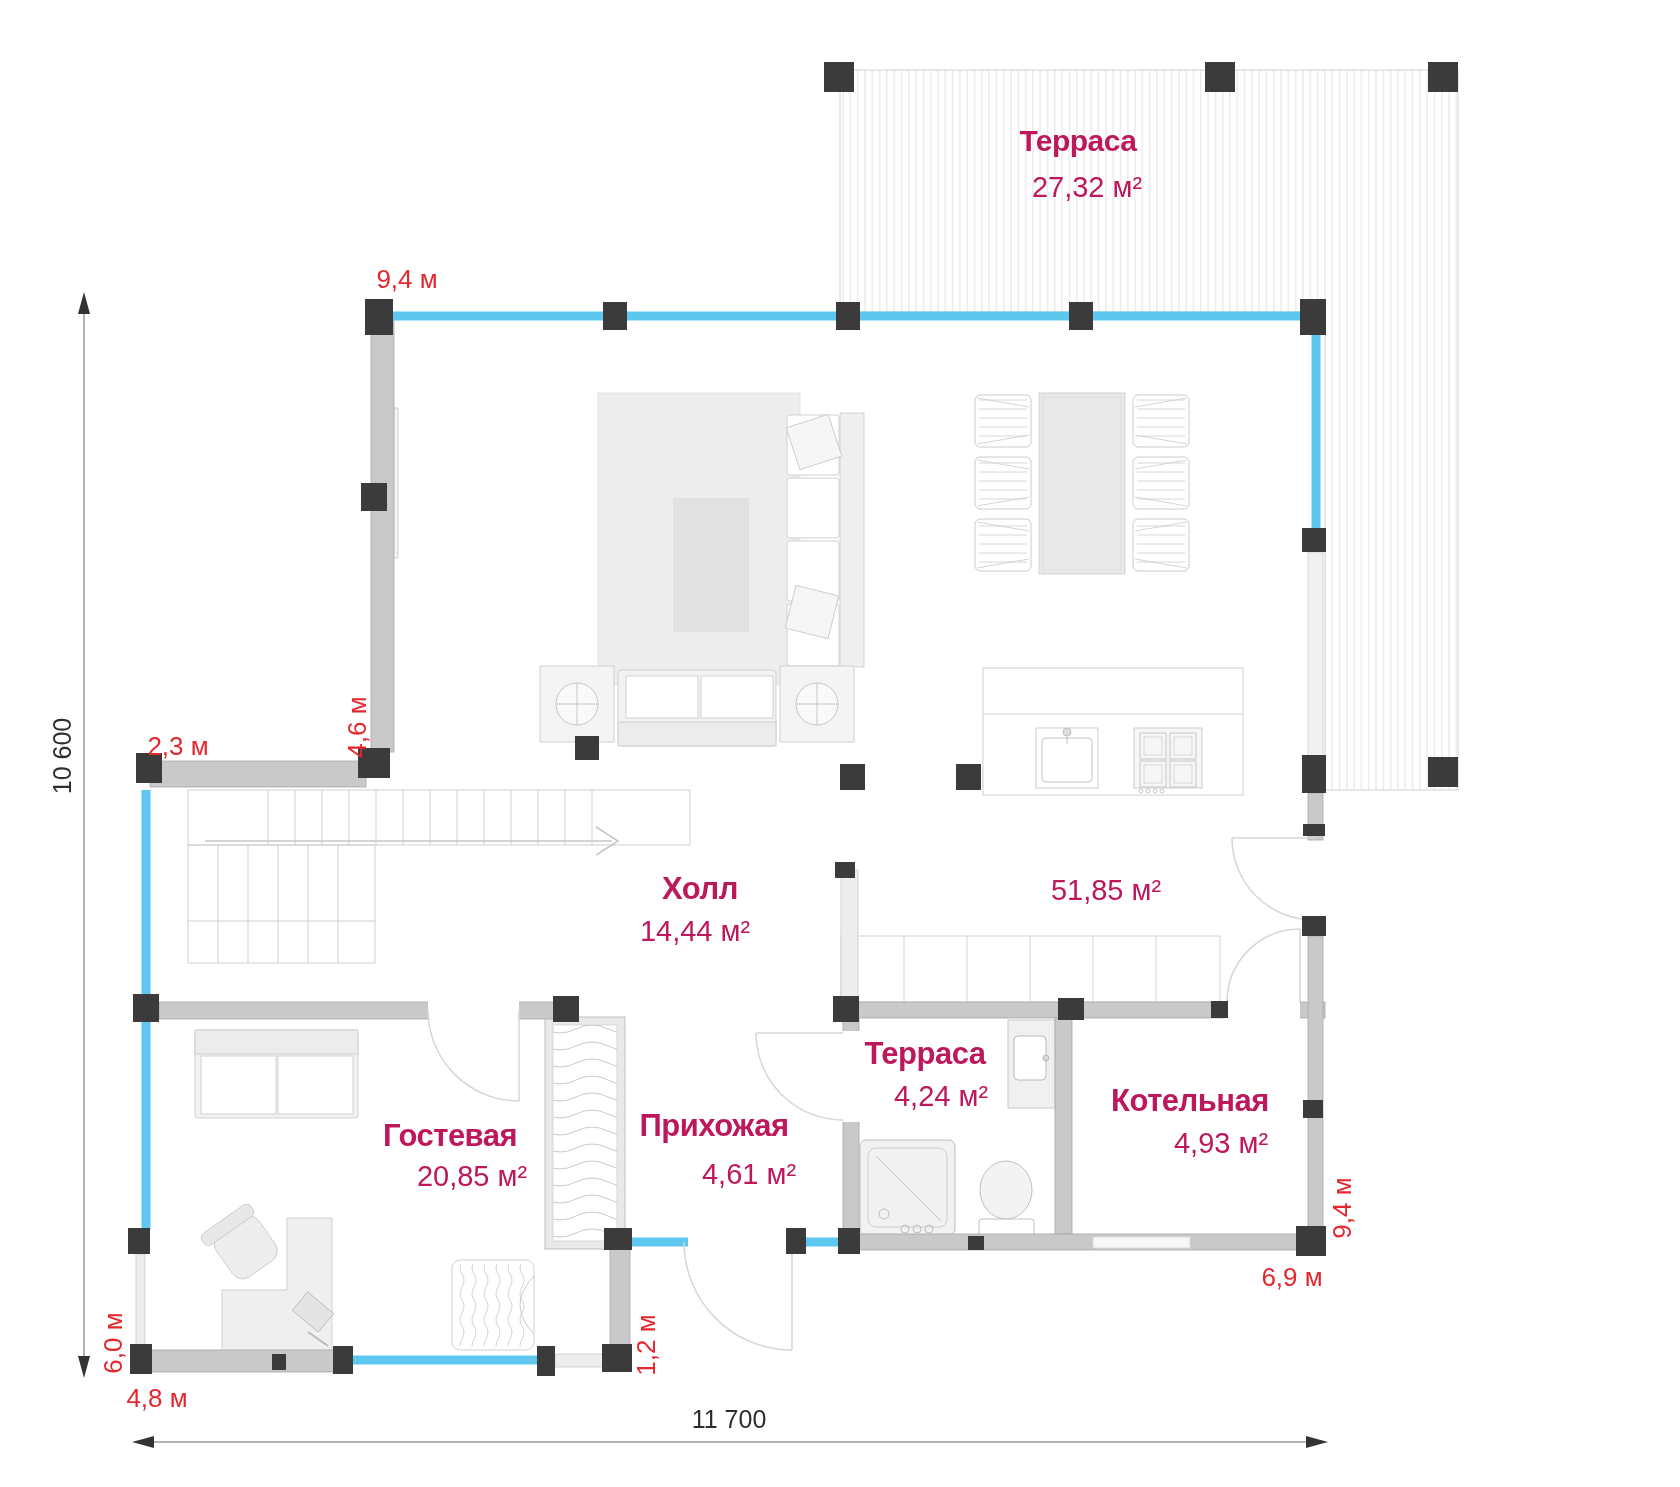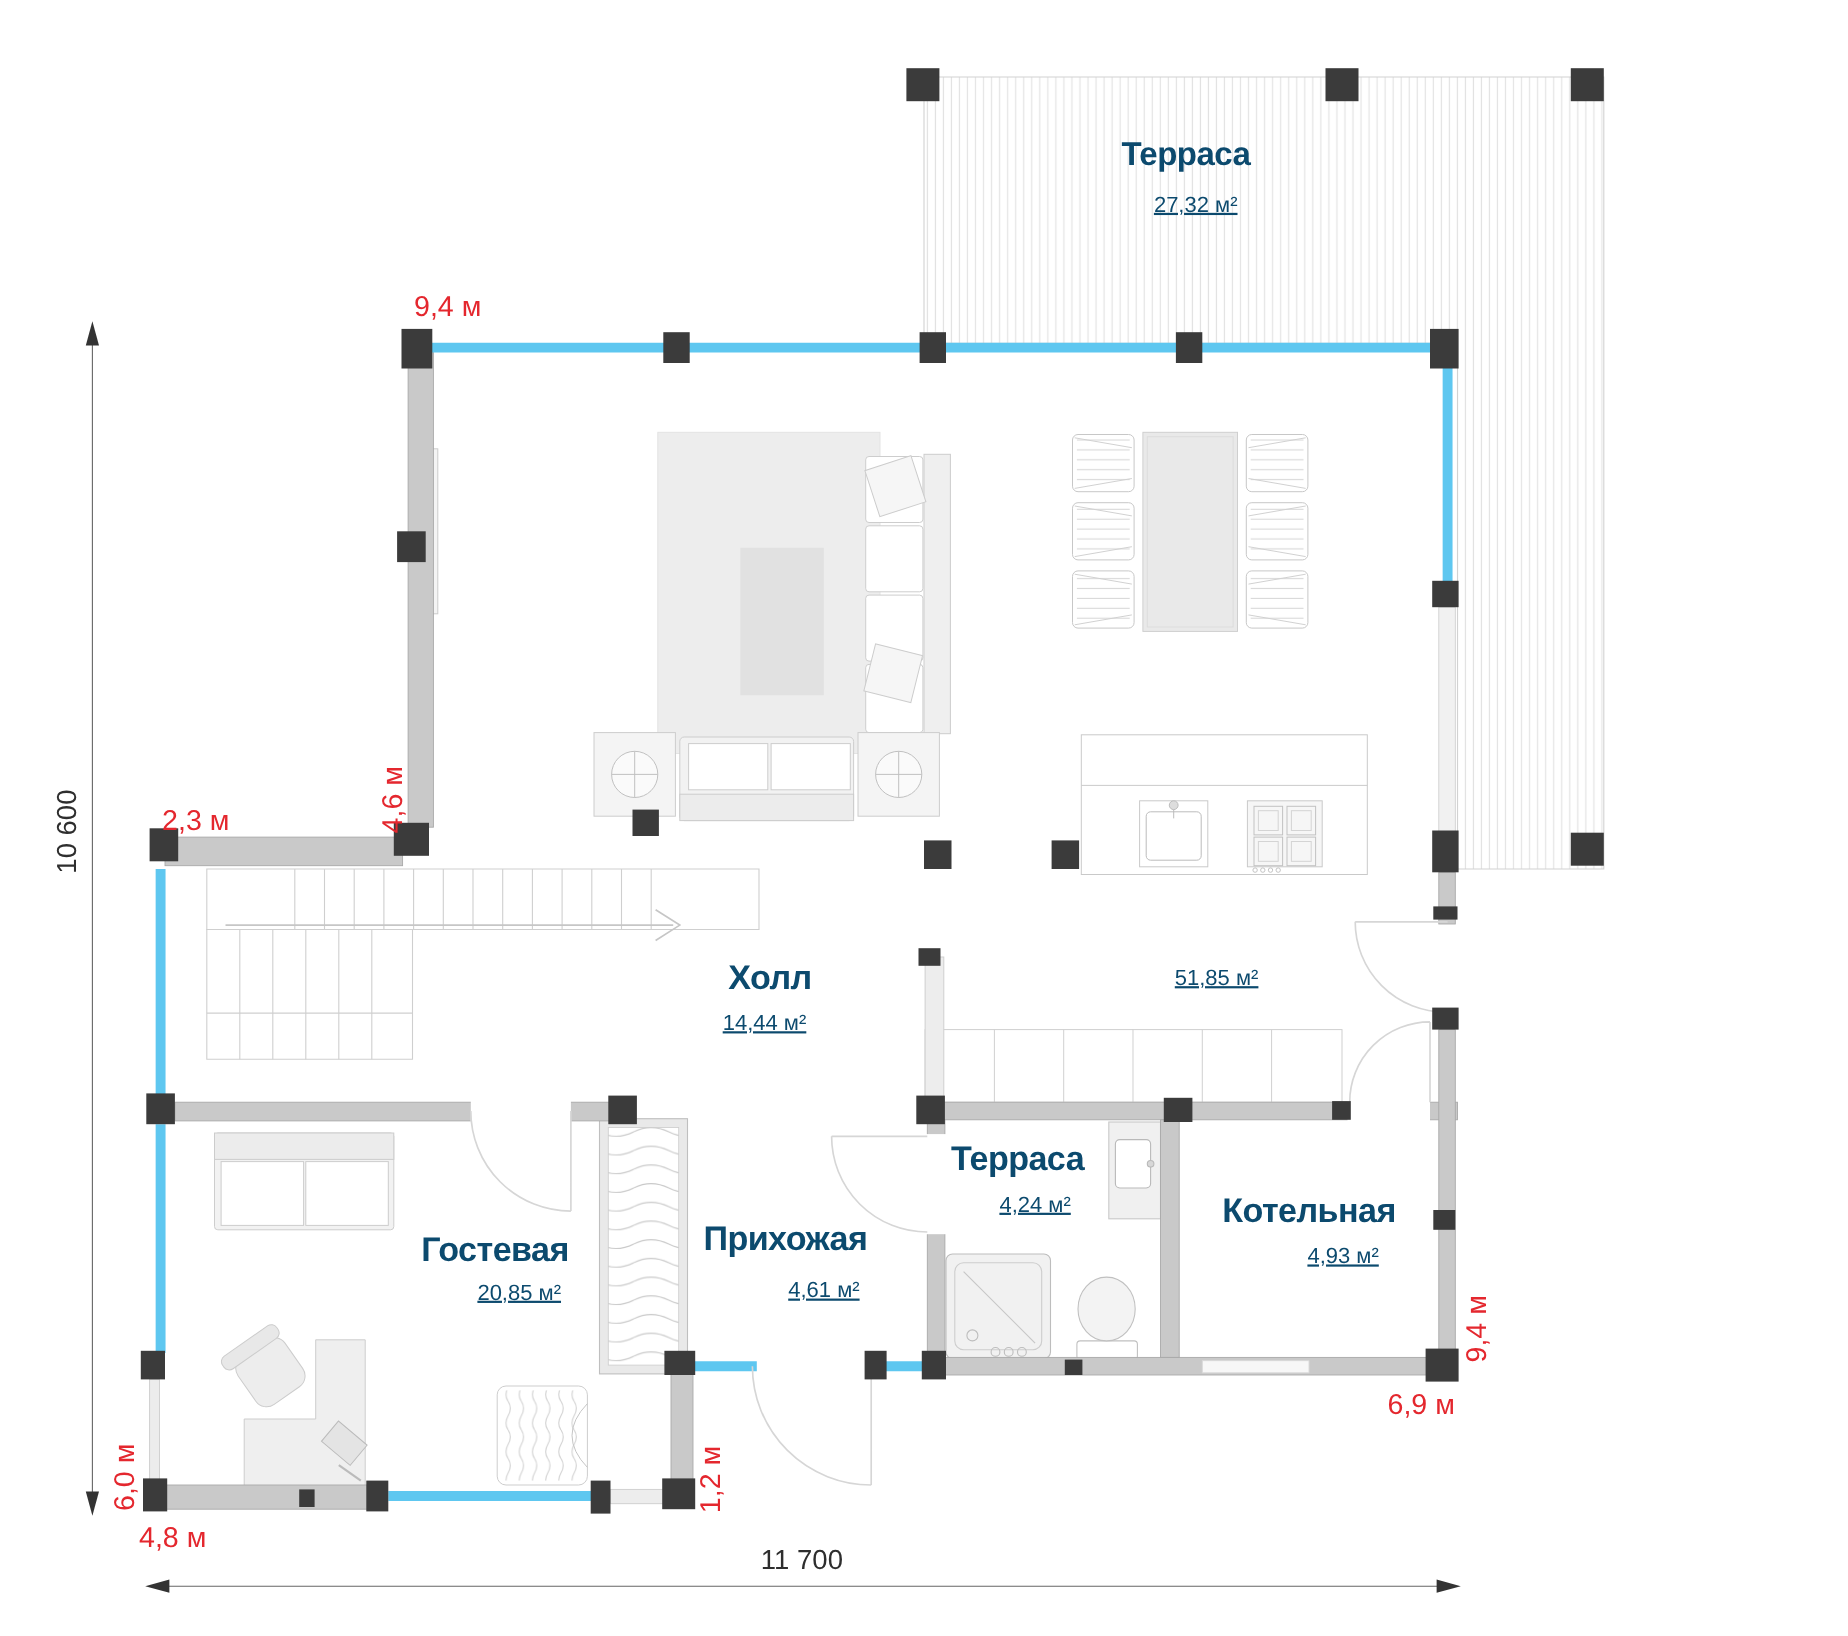--- a/index.html
+++ b/index.html
@@ -3,25 +3,25 @@
 <meta charset="utf-8">
 <style>
   html,body{margin:0;padding:0;background:#fff;}
   .plan{
     position:relative;width:1680px;height:1487px;background:#ffffff;
     font-family:"Liberation Sans",sans-serif;overflow:hidden;
   }
   .plan svg{position:absolute;left:0;top:0;}
   .lbl{
     position:absolute;transform:translate(-50%,-50%);
-    white-space:nowrap;color:#0c4a6e;z-index:5;
+    white-space:nowrap;color:#be185d;z-index:5;
   }
   .room-name{font-weight:bold;font-size:31px;letter-spacing:-0.5px;}
   .room-name.small{font-size:30px;}
-  .room-area{font-size:20px;font-weight:400;text-decoration:underline;}
+  .room-area{font-size:29px;font-weight:400;}
   .red{color:#e4272e;font-size:26px;font-weight:400;}
   .dim{color:#2e2e2e;font-size:25px;}
   .rot{transform:translate(-50%,-50%) rotate(-90deg);}
 </style>
 </head>
 <body>
 
 <div class="plan">
 
 <svg width="1680" height="1487" viewBox="0 0 1680 1487">

